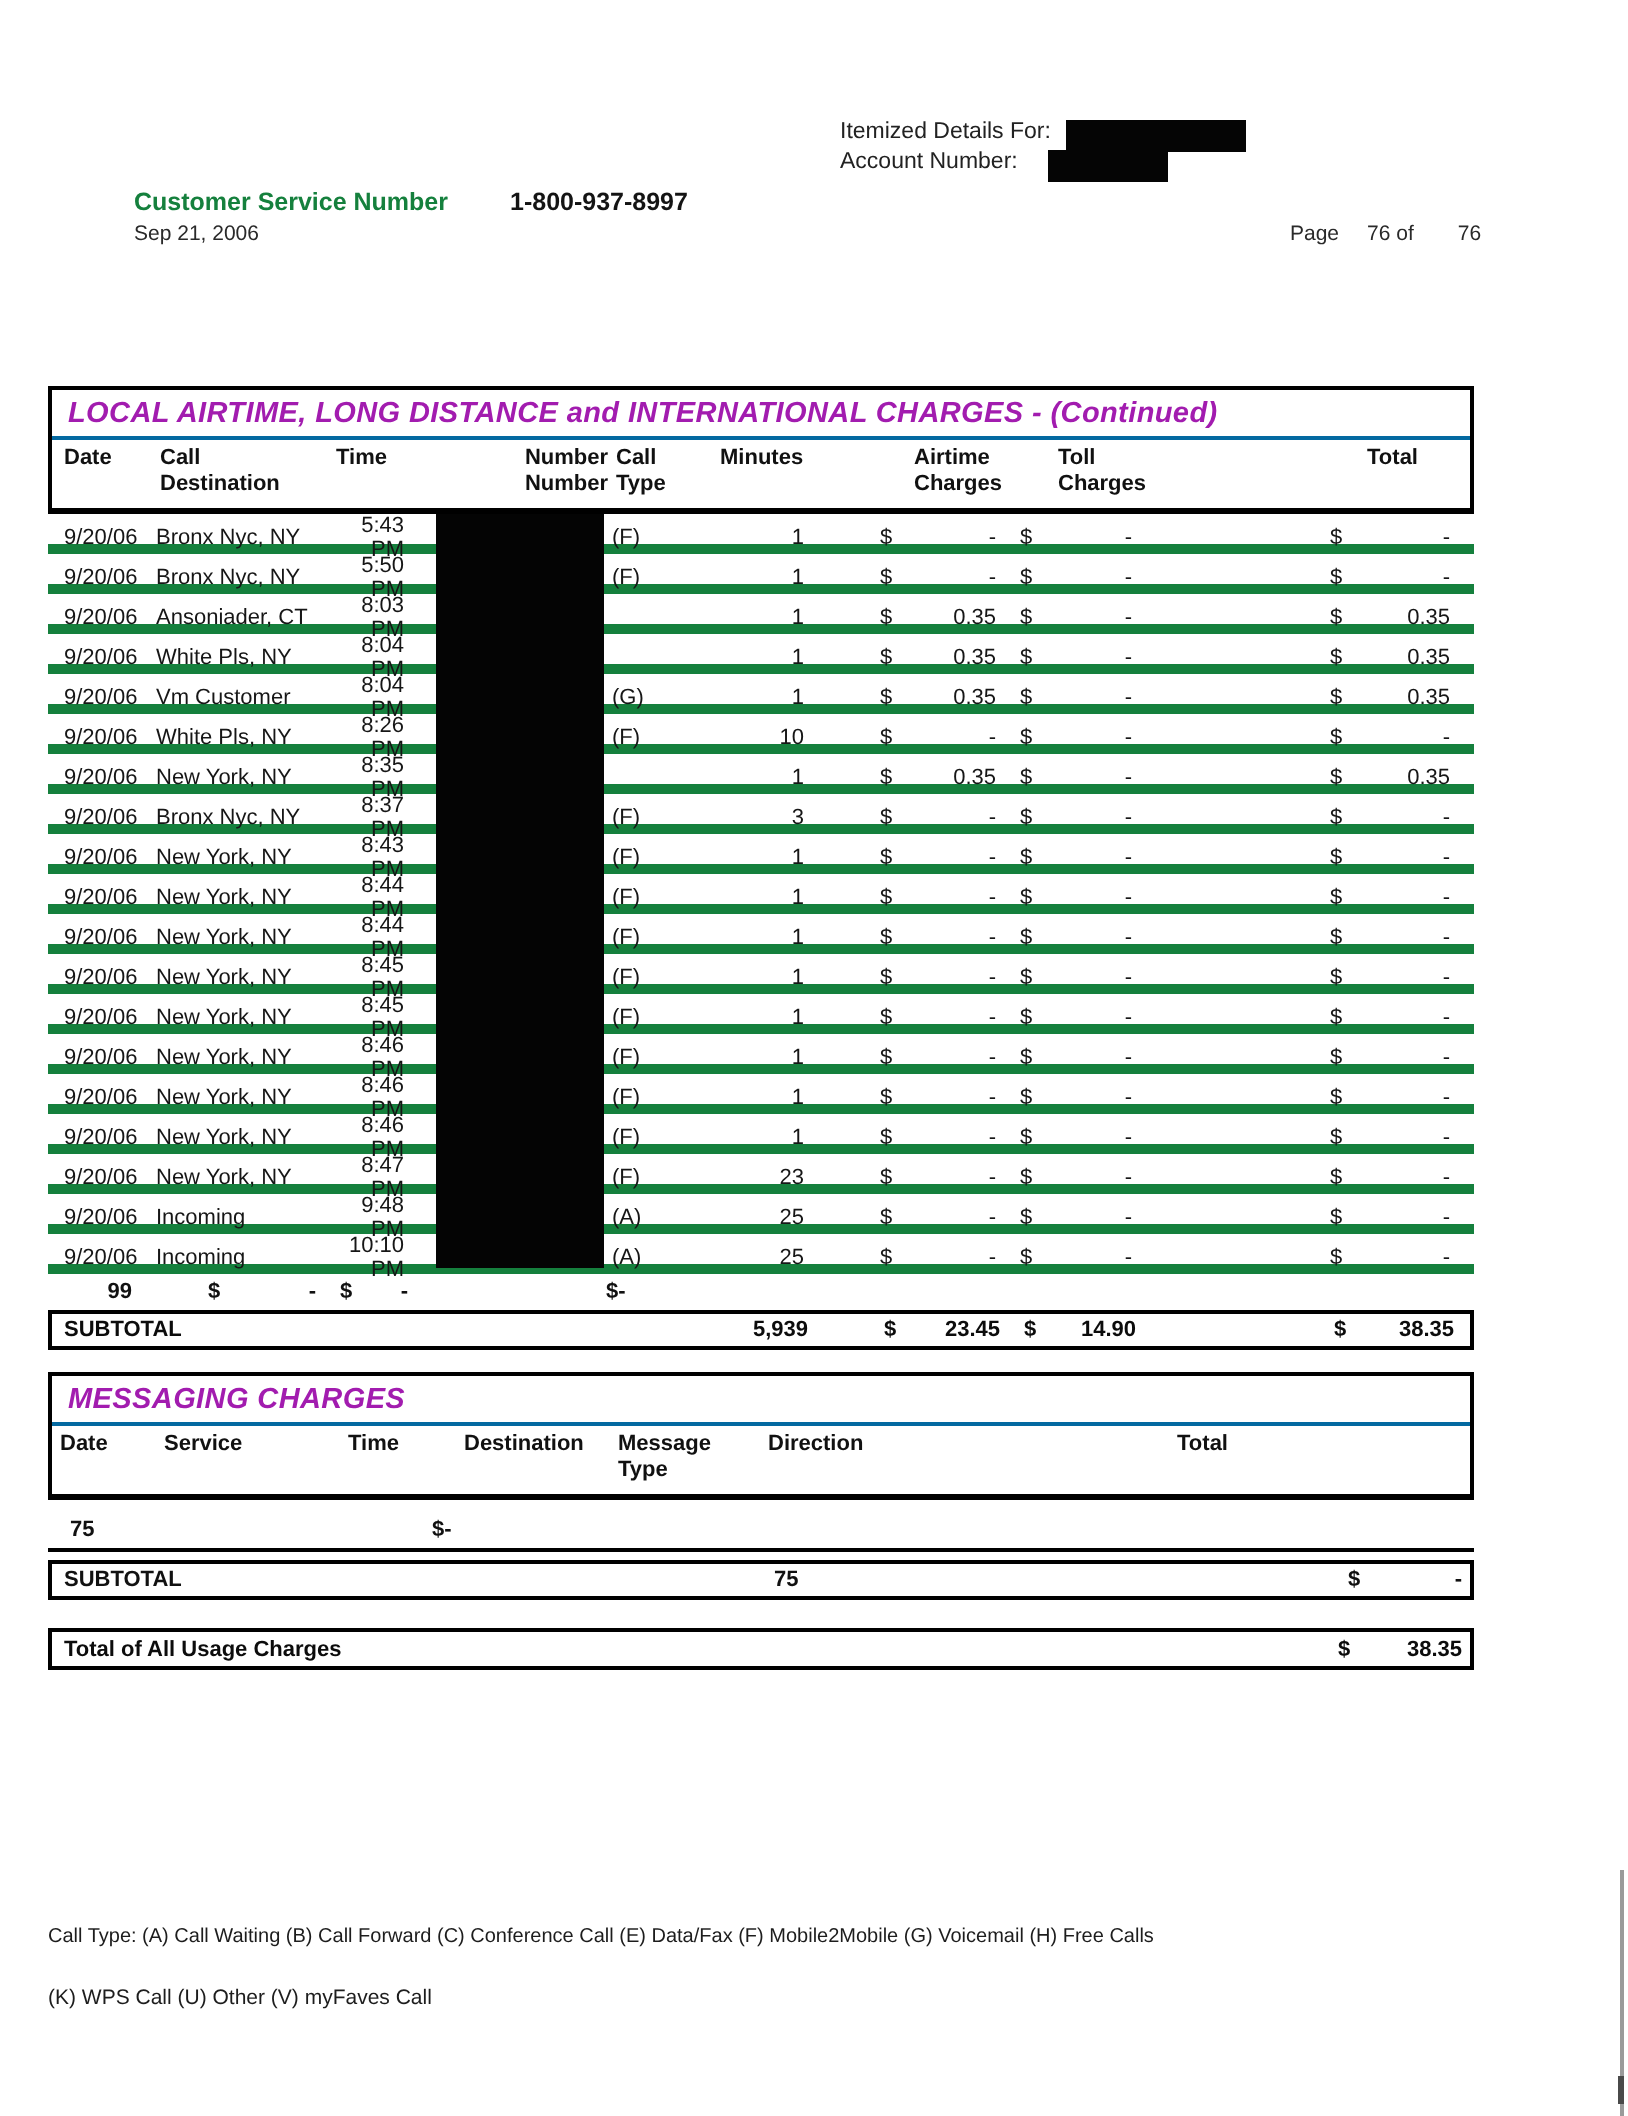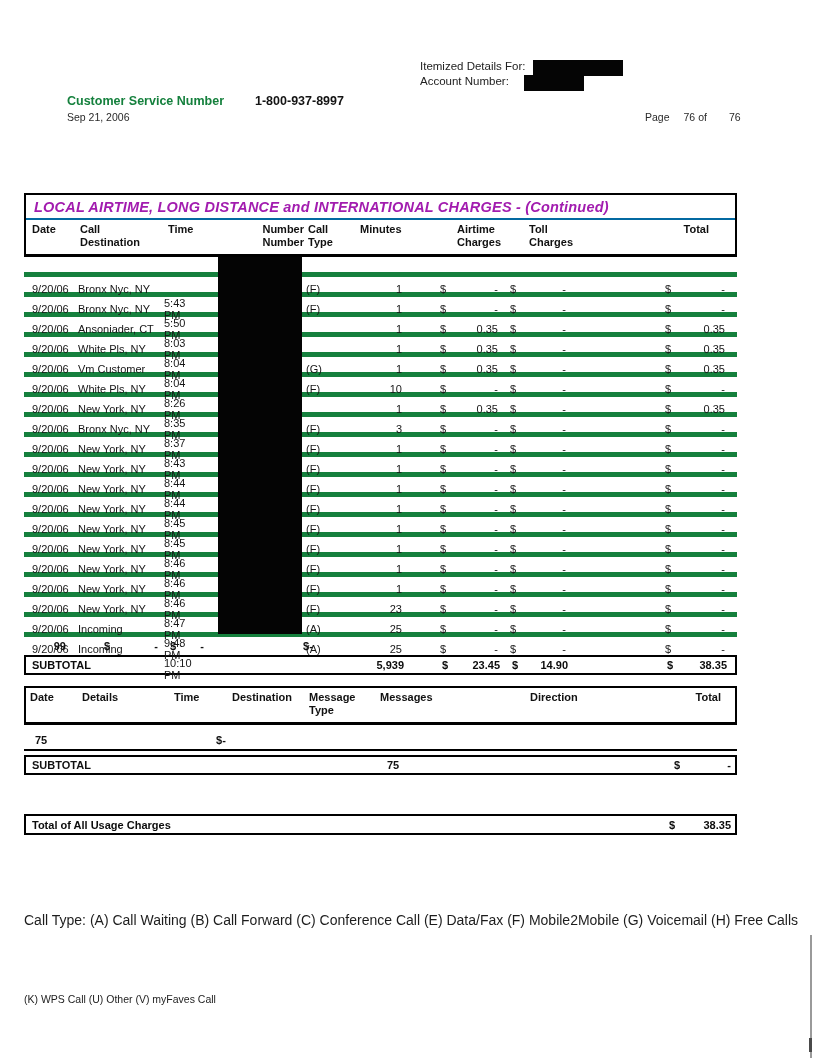--- a/index.html
+++ b/index.html
@@ -30,21 +30,21 @@
 
   .h-date { padding-left:6px; } .h-dest { padding-left:2px; } .h-time { padding-left:2px; }
   .h-num  { padding-left:4px;text-align:right; } .h-type { padding-left:4px; }
   .h-min  { text-align:left; position:relative; left:12px; }
   .h-air  { padding-left:43px; } .h-toll { padding-left:23px; }
   .h-total{ text-align:right; padding-right:22px; }
 
   .rows-wrap { position:relative; }
   .trow { height:20px; align-items:center; border-bottom:5px solid #15803d; font-size:11px; color:#161616; }
   .c-date { padding-left:8px; } .c-dest { padding-left:2px; }
-  .c-time { padding-right:16px;margin-top:40px; }
+  .c-time { text-align:right; padding-right:16px; }
   .c-type { padding-left:4px; }
   .c-min  { text-align:right; padding-right:10px; }
   .money  { display:flex; }
   .money .val { margin-left:auto; }
   .m-air .cur { padding-left:28px; } .m-air .val { padding-right:6px; }
   .m-toll .cur{ padding-left:6px; }  .m-toll .val{ padding-right:14px; }
   .m-tot .cur { padding-left:85px; } .m-tot .val { padding-right:4px; }
   .redact-col { position:absolute; left:194px; top:0; width:84px; height:377px; background:#040404; }
 
   .included-row { height:18px; align-items:center; font-size:11px; font-weight:bold; color:#111; }
@@ -67,21 +67,21 @@
   .msub .lbl { padding-left:6px; }
 
   
   .grand-box { position:absolute; left:24px; top:814px; width:713px; height:21px; border:2px solid #000; display:flex; align-items:center; font-size:11px; font-weight:bold; color:#0c0c0c; }
   .grand-box .lbl { padding-left:6px; }
   .grand-box .right { margin-left:auto; width:156px; display:flex; }
   .grand-box .right .cur { padding-left:90px; }
   .grand-box .right .val { margin-left:auto; padding-right:4px; }
 
   
-  .legend1 { position:absolute; left:24px; top:912px; font-size:14px; color:#1d1d1d; }
+  .legend1 { position:absolute; left:24px; top:963px; font-size:10px; color:#1d1d1d; }
   .legend2 { position:absolute; left:24px; top:993px; font-size:10.5px; color:#1d1d1d; }
   .edge-line { position:absolute; left:810px; top:935px; width:2px; height:123px; background:#9a9a9a; }
   .edge-tick { position:absolute; left:809px; top:1038px; width:3px; height:14px; background:#4a4a4a; }
 </style>
 </head>
 <body>
 
 <div class="page">
 
   <div class="itemized-block">
@@ -532,27 +532,27 @@
         </span>
       <span class="money m-tot">
           <span class="cur">$</span>
           <span class="val">38.35</span>
         </span>
     </div>
   </div>
 
   <div class="tbl" style="top:686px;">
     <div class="box" style="border-bottom-width:3px;">
+      <div class="title-row">MESSAGING CHARGES</div>
       <div class="head-row grid2">
         <span class="mh-date"><span>Date</span></span>
-        <span class="mh-service"><span>Details</span></span>
+        <span class="mh-service"><span>Service</span></span>
         <span class="mh-time"><span>Time</span></span>
         <span class="mh-dest"><span>Destination</span></span>
         <span class="mh-msgtype"><span>Message</span><span class="hl2">Type</span></span>
-        <span class="mh-msgs"><span>Messages</span></span>
         <span class="mh-dir"><span>Direction</span></span>
         <span class="mh-total"><span>Total</span></span>
       </div>
     </div>
 
     <div class="mrow zero-row grid2">
       <span class="msgs">75</span>
       <span class="dir"></span>
       <span class="money m2-tot">
           <span class="cur">$</span>

